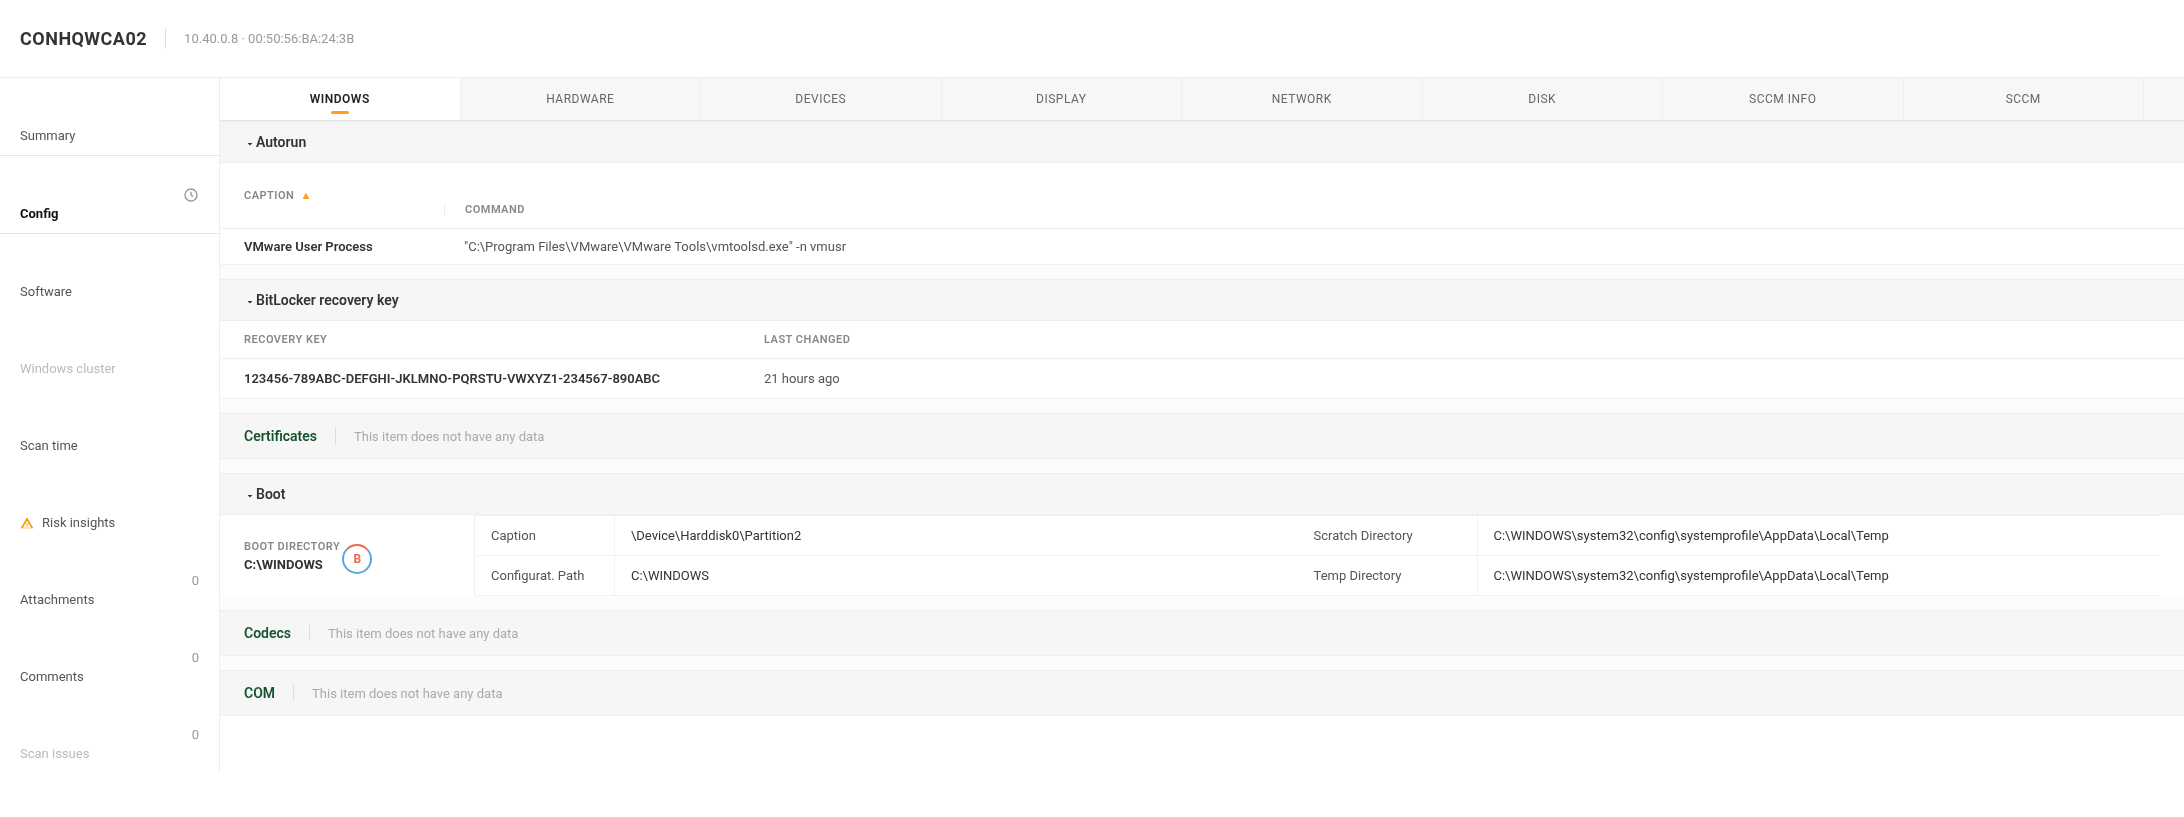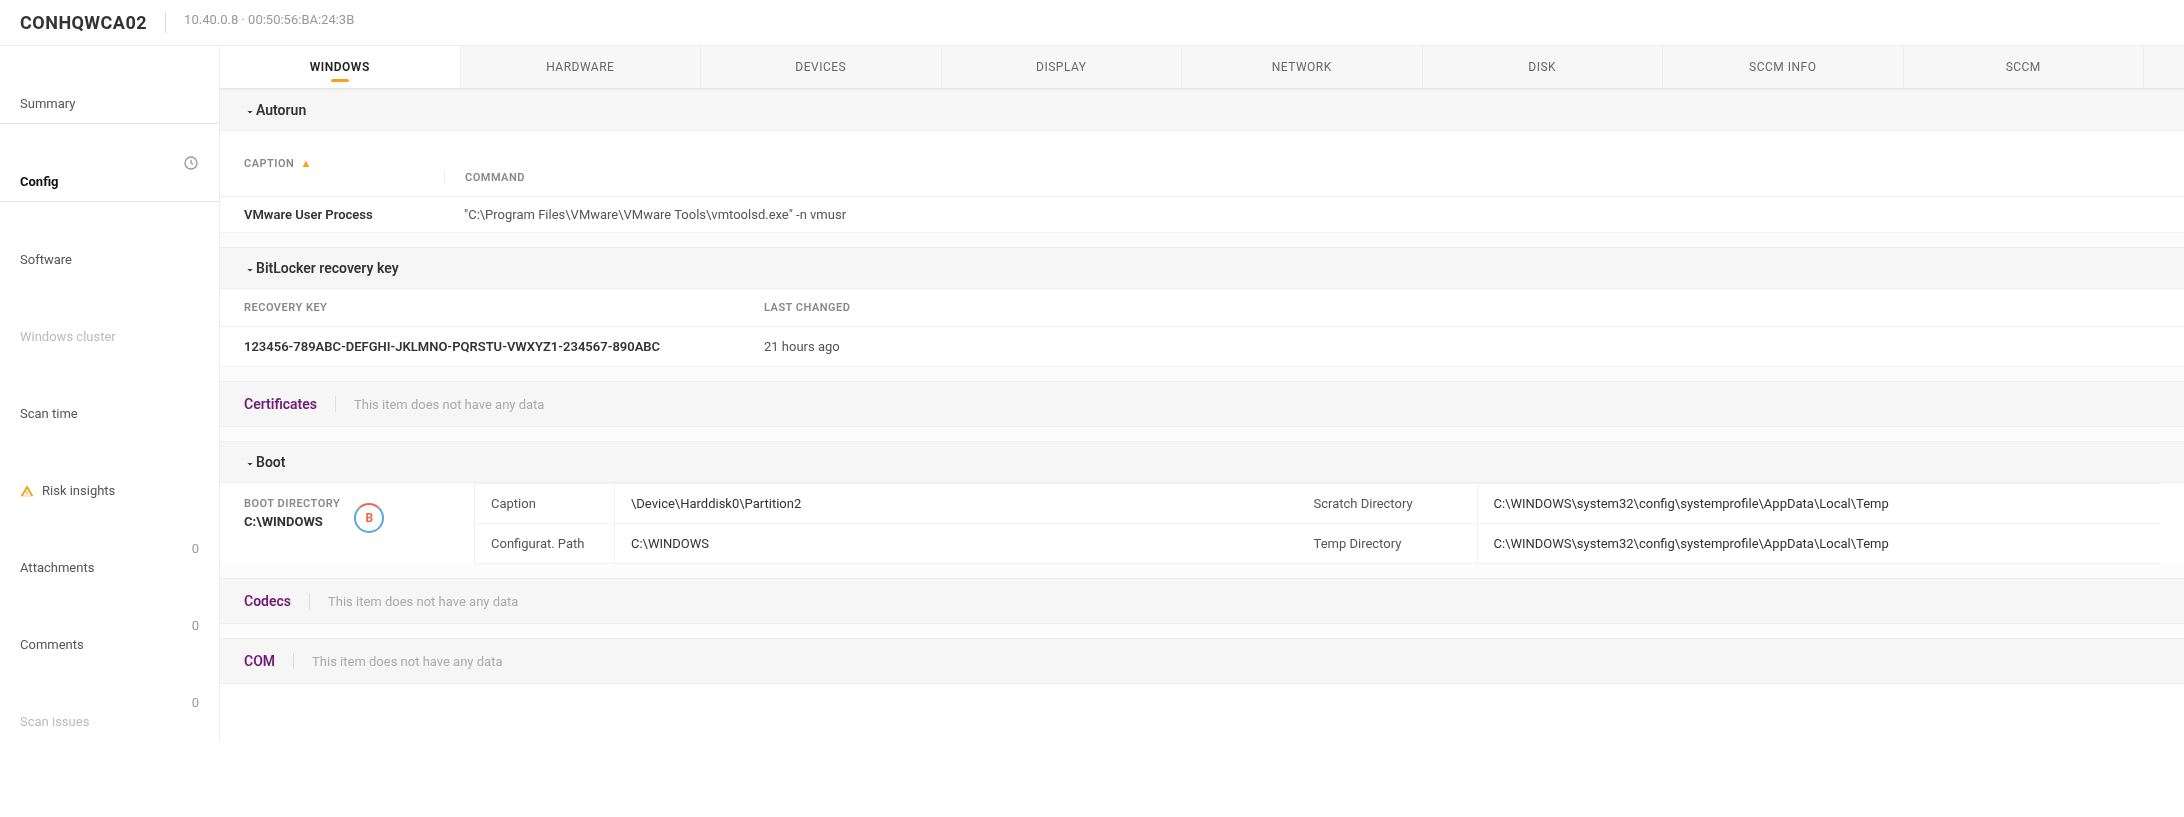--- a/index.html
+++ b/index.html
@@ -1,18 +1,18 @@
 <!DOCTYPE html>
 <html><head>
 <meta charset="utf-8">
 <style>
   * { box-sizing: border-box; margin: 0; padding: 0; }
   body { font-family: -apple-system, BlinkMacSystemFont, "Segoe UI", Roboto, Arial, sans-serif; font-size: 13px; color: #333; background: #fff; width: 2184px; }
   
-  .header-bar { display: flex; align-items: flex-start; padding: 12px 20px; border-bottom: 1px solid #eee; }
+  .header-bar { display: flex; align-items: center; padding: 28px 20px; border-bottom: 1px solid #eee; }
   .host-name { font-size: 18px; font-weight: 700; color: #333; padding-right: 18px; border-right: 1px solid #ddd; margin-right: 18px; letter-spacing: 0.5px;}
   .host-meta { color: #999; font-size: 13px; }
 
   .layout { display: flex; }
   .sidebar { width: 220px; flex-shrink: 0; border-right: 1px solid #eee; }
   .nav-item { display: flex; align-items: center; justify-content: space-between; padding: 12px 20px; color: #555; cursor: pointer; position: relative; }
   .nav-item.active { font-weight: 700; color: #111; border-top: 1px solid #e5e5e5; border-bottom: 1px solid #e5e5e5; background: #fff; }
   .nav-item.disabled { color: #bbb; }
   .nav-badge { color: #999; font-size: 13px; }
   .nav-icon-right { width: 16px; height: 16px; color: #999; }
@@ -42,25 +42,25 @@
   .cell-command { flex: 1; padding-left: 20px; color: #555; }
 
   .bl-head { display: flex; padding: 12px 24px; border-bottom: 1px solid #eee; font-size: 11px; letter-spacing: 0.5px; color: #888; font-weight: 600; }
   .bl-col1 { width: 520px; }
   .bl-col2 { flex: 1; }
   .bl-row { display: flex; padding: 12px 24px; border-bottom: 1px solid #f2f2f2; }
   .bl-val1 { width: 520px; font-weight: 600; color: #333; font-size: 13px;}
   .bl-val2 { flex: 1; color: #555; }
 
   .empty-section { display: flex; align-items: center; gap: 18px; padding: 14px 24px; background: #f6f6f6; border-top: 1px solid #eee; border-bottom: 1px solid #eee; }
-  .empty-title { font-weight: 600; color: #701a75; font-size: 14px; padding-right: 18px; border-right: 1px solid #ddd;}
+  .empty-title { font-weight: 600; color: #14532d; font-size: 14px; padding-right: 18px; border-right: 1px solid #ddd;}
   .empty-msg { color: #aaa; font-size: 13px; }
 
   .boot-body { display: flex; padding: 0 24px; }
-  .boot-left { width: 230px; padding: 14px 0; display: flex; gap: 14px; align-items: flex-start;}
+  .boot-left { width: 230px; padding: 14px 0; display: flex; gap: 2px; align-items: center;}
   .boot-left-text { display:flex; flex-direction:column; gap:4px; }
   .boot-left-label { font-size: 11px; color: #888; font-weight: 600; letter-spacing: 0.5px; }
   .boot-left-val { font-weight: 700; color: #333; white-space: nowrap;}
   .boot-badge { width: 30px; height: 30px; border: 2px solid #5aa7e0; border-top-color:#e96b4b; border-radius: 50%; display:flex; align-items:center; justify-content:center; color:#e96b4b; font-weight:700; font-size:12px; background:#fff; flex-shrink:0; margin-top:6px;}
   .boot-grid { flex: 1; display: grid; grid-template-columns: 140px 1fr 180px 1fr; border-left: 1px solid #eee; }
   .boot-cell-label { padding: 12px 16px; color: #555; border-bottom: 1px solid #f2f2f2; border-right:1px solid #f2f2f2;}
   .boot-cell-val { padding: 12px 16px; color: #333; border-bottom: 1px solid #f2f2f2; }
   .boot-cell-label.top, .boot-cell-val.top { border-top: 1px solid #f2f2f2; }
   .gap-sm { height: 14px; background: #fcfcfc; }
 

